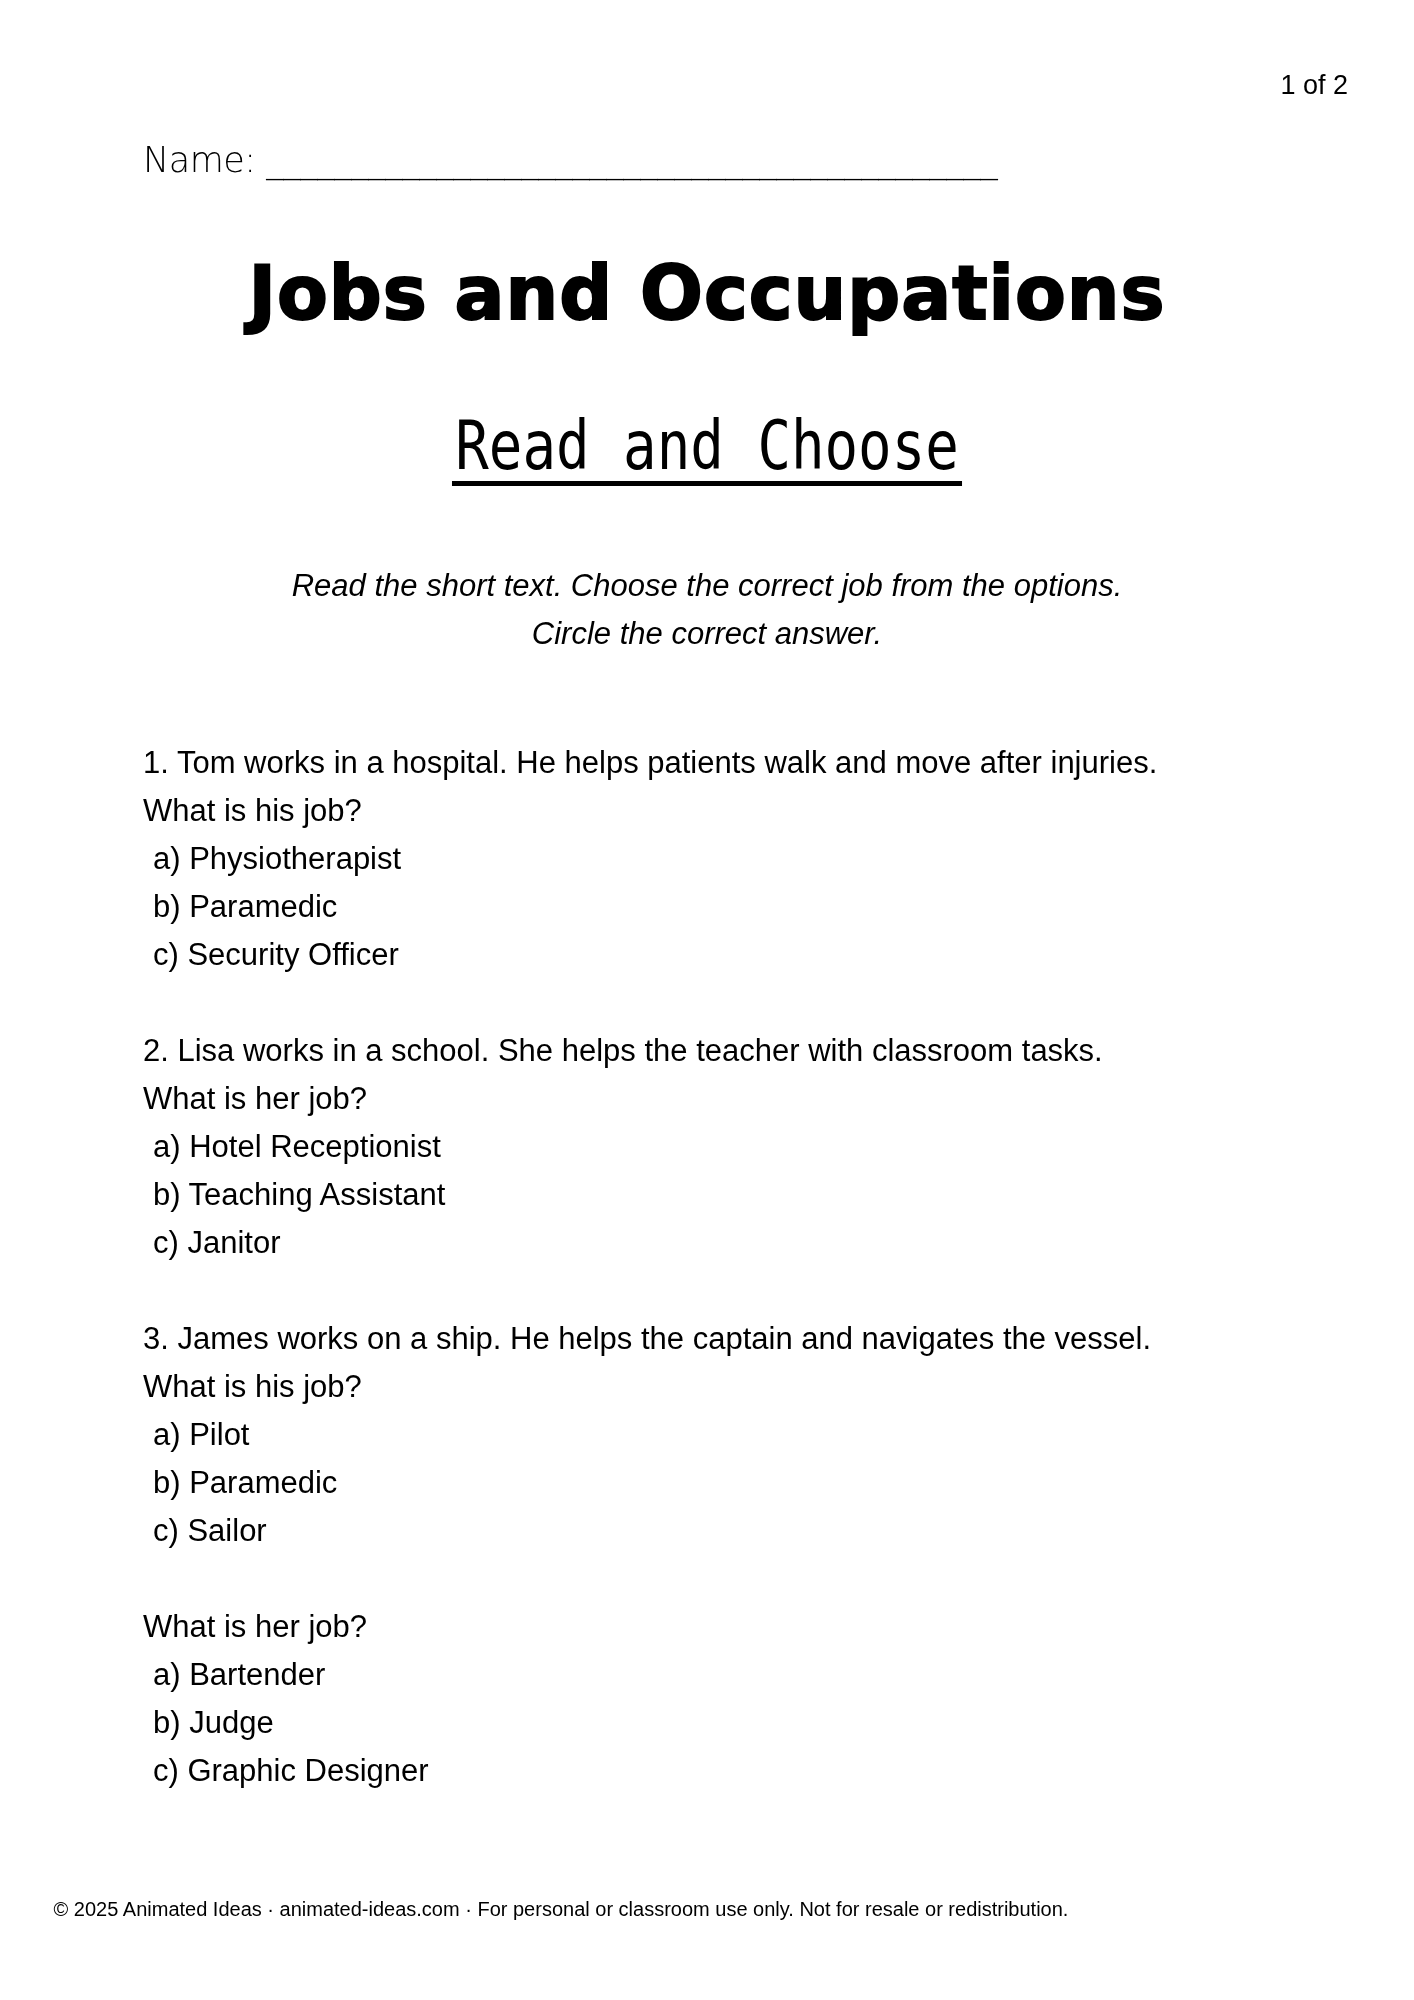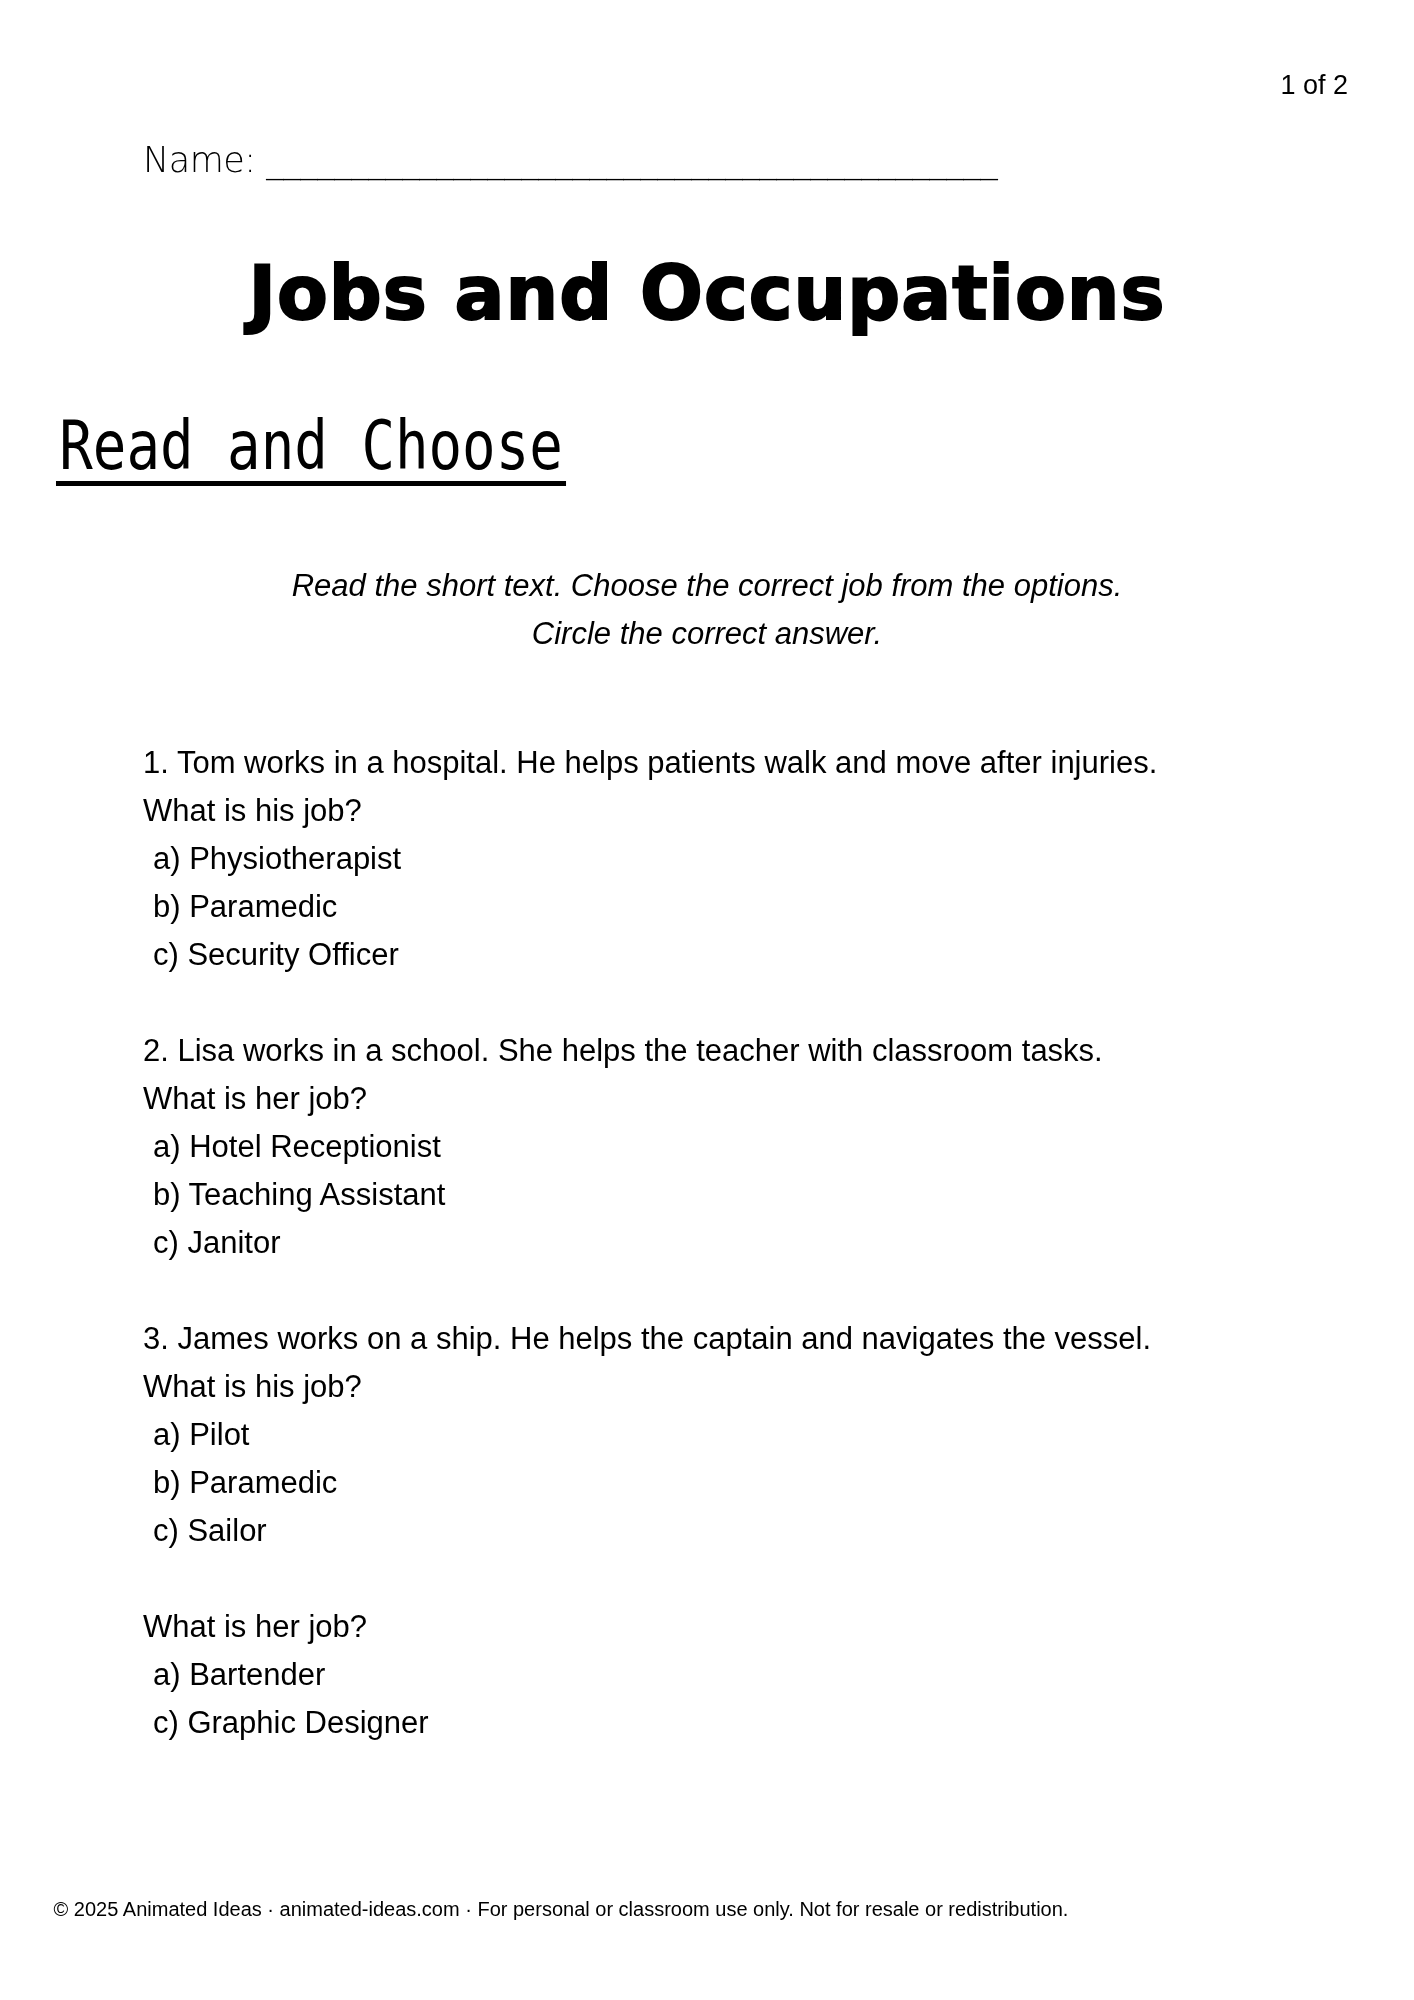--- a/index.html
+++ b/index.html
@@ -1,20 +1,20 @@
 <!DOCTYPE html>
 <html><head>
 <meta charset="utf-8">
 <style>
   html, body { margin: 0; padding: 0; background: #ffffff; }
   body { width: 1414px; height: 2000px; position: relative; overflow: hidden; color: #000; font-family: "Liberation Sans", sans-serif; }
   .page-num { position: absolute; top: 70px; right: 66px; font-size: 27px; }
   .name-line { position: absolute; top: 140px; left: 143px; font-size: 35px; font-family: "DejaVu Sans", sans-serif; font-weight: 300; letter-spacing: -0.5px; }
   .title { position: absolute; top: 250px; left: 0; width: 1414px; text-align: center; font-size: 74px; font-weight: 900; font-family: "DejaVu Sans", sans-serif; letter-spacing: 1px; -webkit-text-stroke: 2px #000; }
-  .subtitle { position: absolute; top: 410px; left: 0; width: 1414px; text-align: left; }
+  .subtitle { position: absolute; top: 410px; left: 0; width: 1414px; text-align: center; }
   .subtitle span { display: inline-block; font-family: "DejaVu Sans Mono", monospace; font-size: 68px; transform: scaleX(0.82); border-bottom: 5px solid #000; line-height: 1.05; padding: 0 4px; }
   .instructions { position: absolute; top: 562px; left: 0; width: 1414px; text-align: center; font-style: italic; font-size: 31px; line-height: 48px; }
   .questions { position: absolute; top: 718px; left: 143px; width: 1200px; font-size: 31px; line-height: 48px; margin-top: 21px; }
   .question { margin-bottom: 48px; }
   .opt { padding-left: 10px; }
   .footer { position: absolute; top: 1898px; left: 0; width: 1122px; text-align: center; font-size: 20px; }
 </style>
 </head>
 <body>
 
@@ -45,17 +45,18 @@
   <div class="question">
     <div>3. James works on a ship. He helps the captain and navigates the vessel.</div>
     <div>What is his job?</div>
     <div class="opt">a) Pilot</div>
     <div class="opt">b) Paramedic</div>
     <div class="opt">c) Sailor</div>
   </div>
   <div class="question">
     <div>What is her job?</div>
     <div class="opt">a) Bartender</div>
+    <div class="opt">b) Judge</div>
     <div class="opt">c) Graphic Designer</div>
   </div>
 </div>
 
 <div class="footer">© 2025 Animated Ideas · animated-ideas.com · For personal or classroom use only. Not for resale or redistribution.</div>
 
 </body></html>

